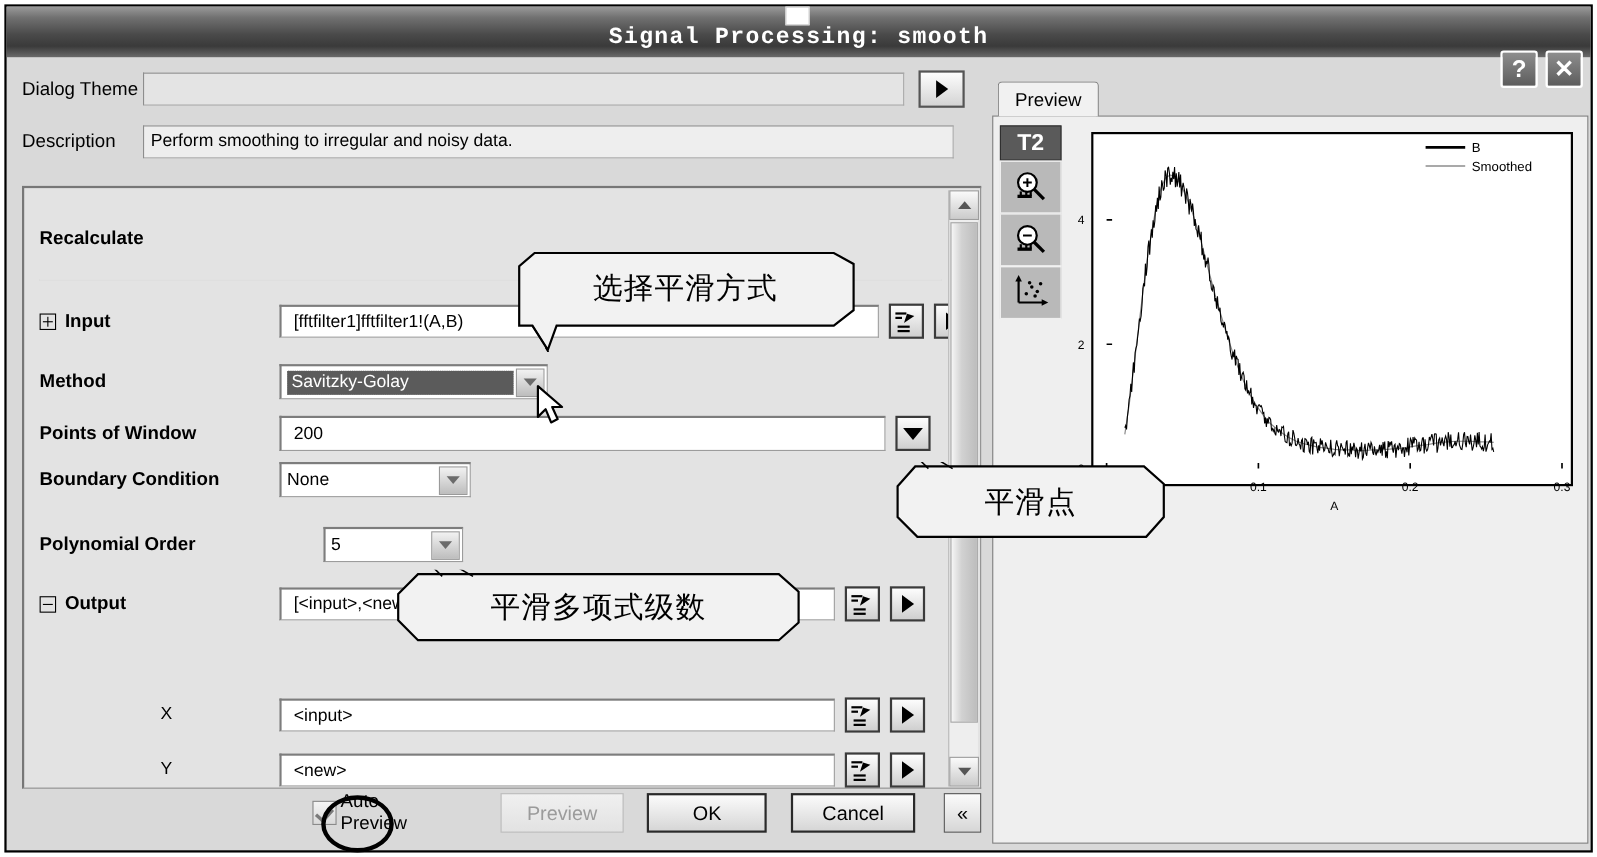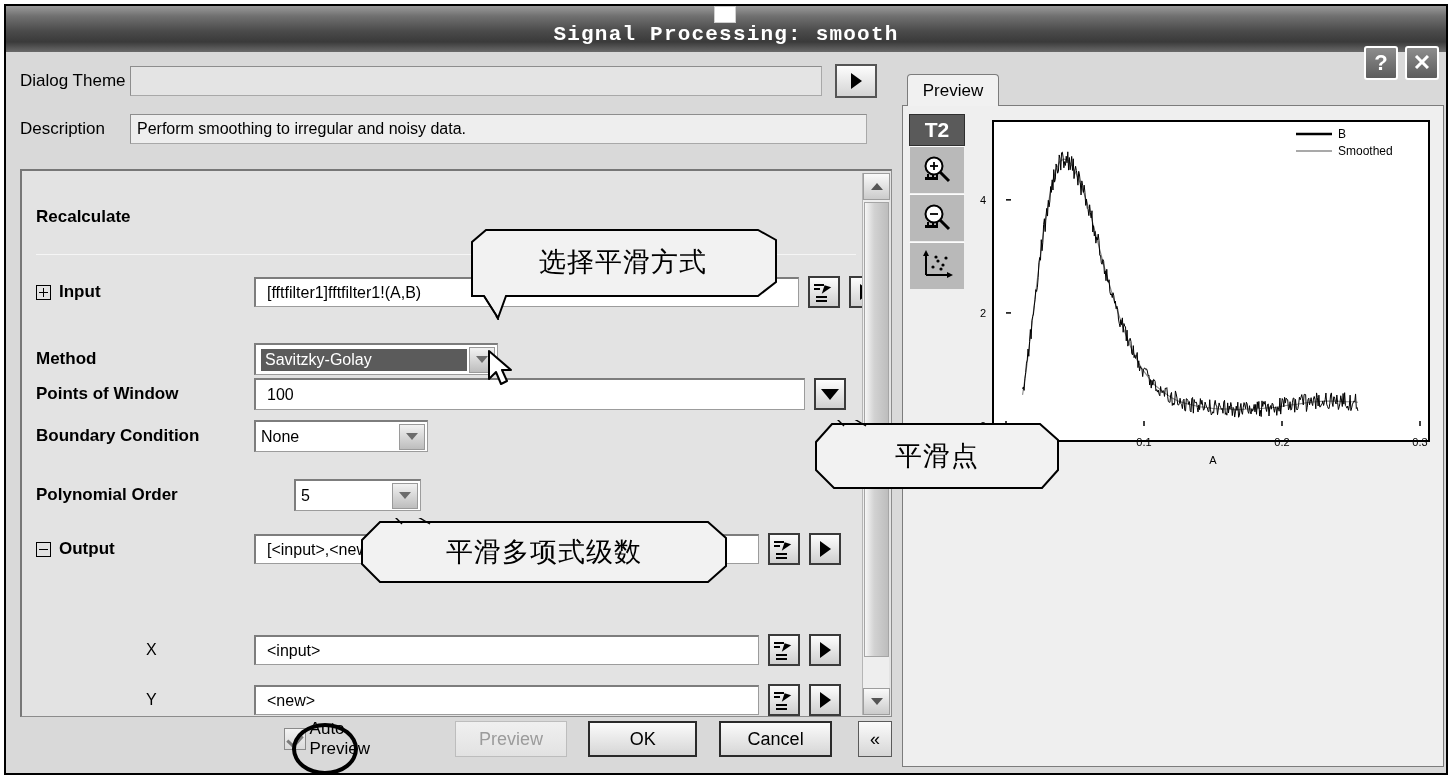--- a/index.html
+++ b/index.html
@@ -407,33 +407,33 @@
             <i></i>
             <i></i>
             <i></i>
           </span>
       </div>
       <div class="sq-btn" style="margin-left:9px;">
         <span class="tri-right"></span>
       </div>
     </div>
 
-    <div class="frow" style="top:172px;">
+    <div class="frow" style="top:160px;">
       <div class="flabel" style="width:218px;">Method</div>
       <div class="combo selected" style="width:244px;">
         <span class="val">Savitzky-Golay</span>
         <span class="combo-arrow">
             <i class="chev"></i>
           </span>
       </div>
     </div>
 
     <div class="frow" style="top:207px;">
       <div class="flabel" style="width:218px;">Points of Window</div>
-      <div class="txtbox" style="width:551px; height:32px;">100</div>
+      <div class="txtbox" style="width:551px; height:32px;">200</div>
       <div class="sq-btn" style="margin-left:9px;">
         <span class="tri-down"></span>
       </div>
     </div>
 
     <div class="frow" style="top:249px;">
       <div class="flabel" style="width:218px;">Boundary Condition</div>
       <div class="combo" style="width:174px;">
         <span class="val">None</span>
         <span class="combo-arrow">

